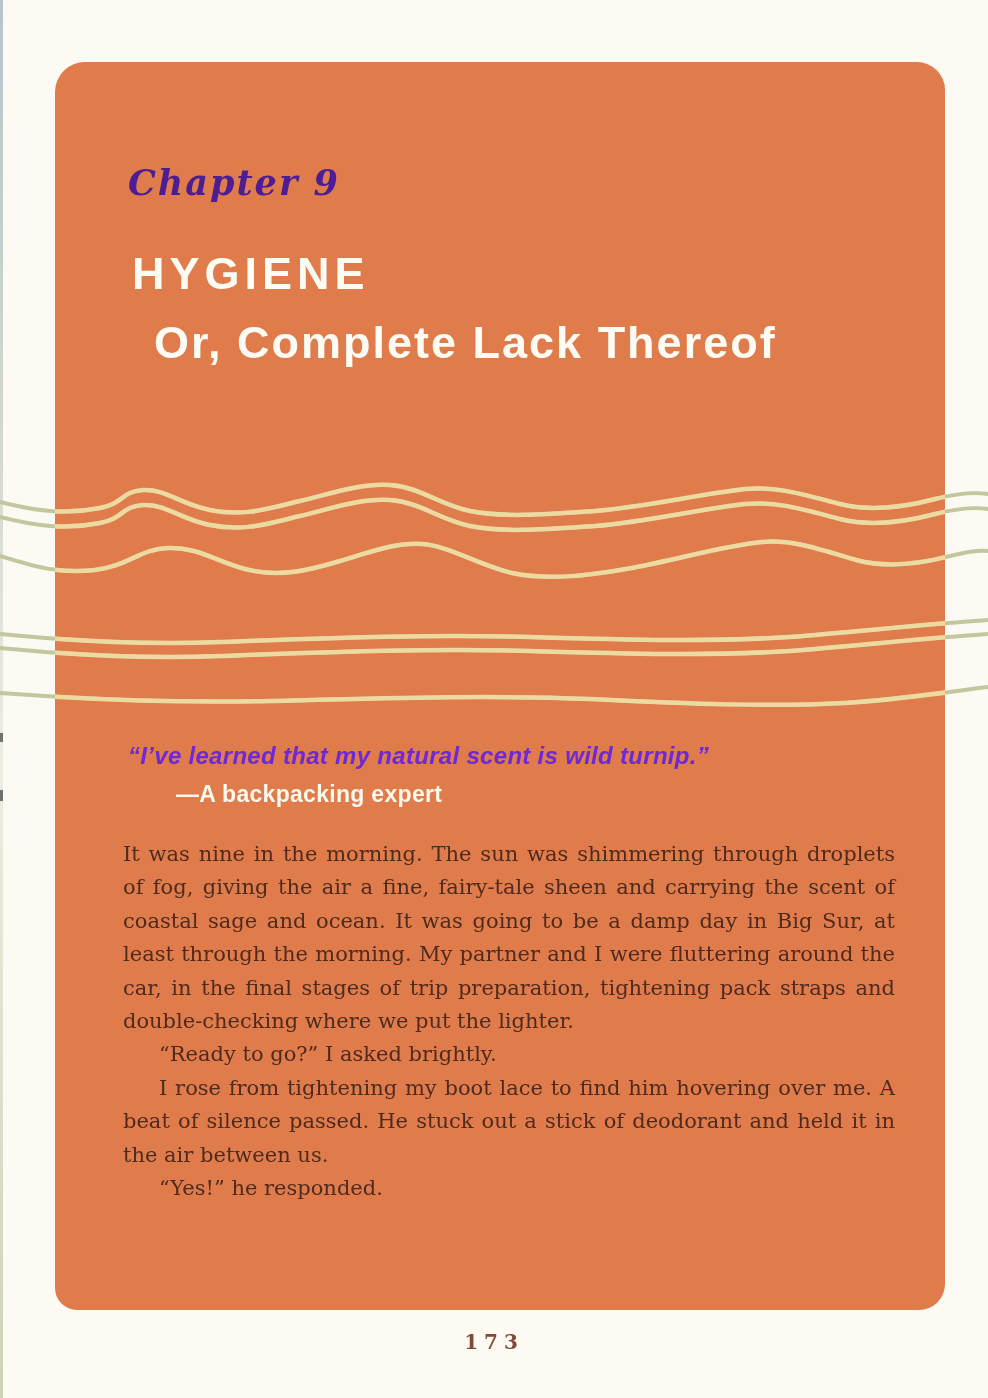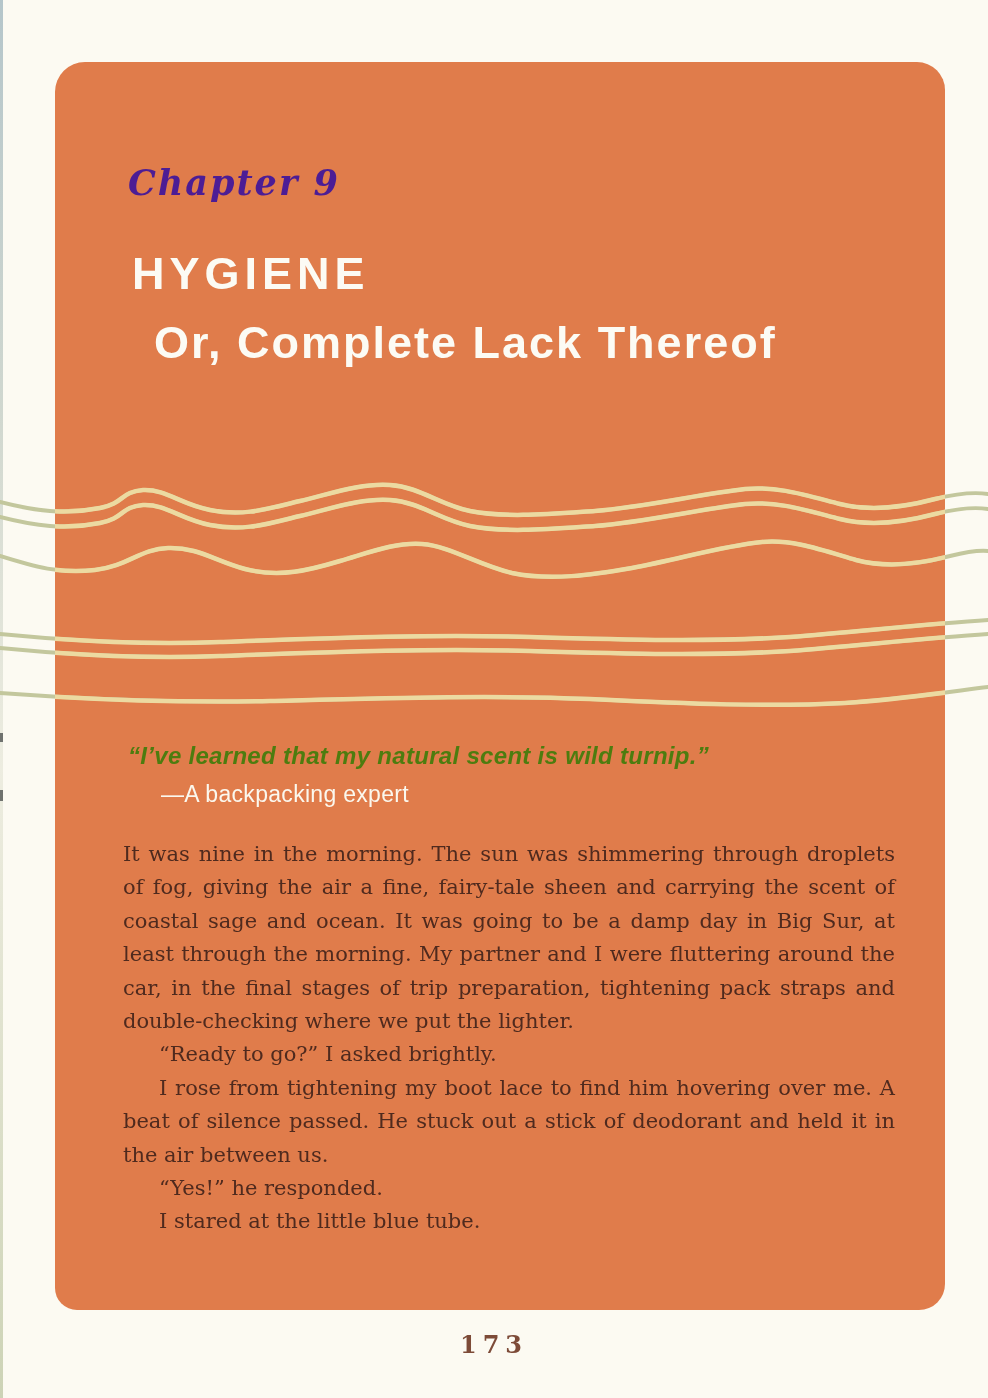--- a/index.html
+++ b/index.html
@@ -64,27 +64,27 @@
     margin-left: 28px;
   }
   .epigraph-quote {
     position: absolute;
     left: 128px; top: 742px;
     font-family: "Liberation Sans", sans-serif;
     font-style: italic;
     font-weight: 600;
     font-size: 24px;
     letter-spacing: 0.3px;
-    color: #4d7c0f;
+    color: #6d28d9;
   }
   .epigraph-attribution {
     position: absolute;
-    left: 161px; top: 781px;
+    left: 176px; top: 781px;
     font-family: "Liberation Sans", sans-serif;
-    font-weight: 400;
+    font-weight: 700;
     font-size: 23px;
     letter-spacing: 0.3px;
     color: #fbf8ee;
   }
   .body-text {
     position: absolute;
     left: 123px; top: 838px;
     width: 772px;
     font-family: "DejaVu Serif", serif;
     font-size: 21px;
@@ -94,21 +94,21 @@
   }
   .body-text p { margin: 0; }
   .body-text p.indent { text-indent: 36px; }
   .page-number {
     position: absolute;
     left: 0; top: 1330px;
     width: 100%;
     text-align: center;
     font-family: "DejaVu Serif", serif;
     font-weight: 700;
-    font-size: 24px;
+    font-size: 20px;
     letter-spacing: 6px;
     color: #7d4b38;
   }
   .speck { position: absolute; left: 0; width: 3px; background: #3a3f3e; opacity: .7; }
 </style>
 </head>
 <body>
 
 <div class="page">
 
@@ -157,18 +157,17 @@
 
   <div class="epigraph-quote">“I’ve learned that my natural scent is wild turnip.”</div>
 
   <div class="epigraph-attribution">—A backpacking expert</div>
 
   <div class="body-text">
     <p>It was nine in the morning. The sun was shimmering through droplets of fog, giving the air a fine, fairy-tale sheen and carrying the scent of coastal sage and ocean. It was going to be a damp day in Big Sur, at least through the morning. My partner and I were fluttering around the car, in the final stages of trip preparation, tightening pack straps and double-checking where we put the lighter.</p>
     <p class="indent">“Ready to go?” I asked brightly.</p>
     <p class="indent">I rose from tightening my boot lace to find him hovering over me. A beat of silence passed. He stuck out a stick of deodorant and held it in the air between us.</p>
     <p class="indent">“Yes!” he responded.</p>
-    <p class="indent">I stared at the little blue tube.</p>
   </div>
 
   <div class="page-number">173</div>
 
 </div>
 
 </body></html>

